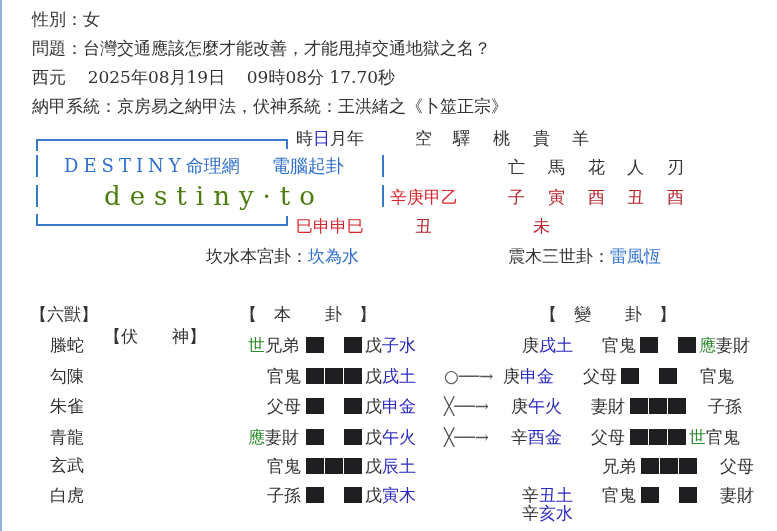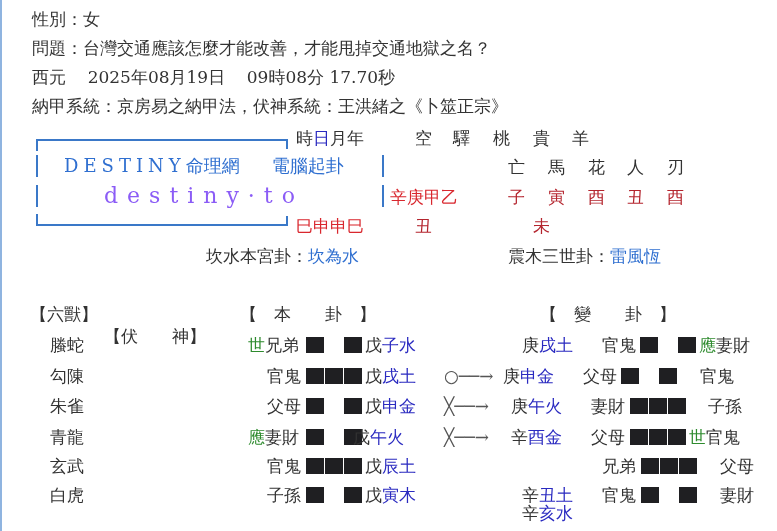--- a/index.html
+++ b/index.html
@@ -12,21 +12,21 @@
     .left-border { position: absolute; left: 0; top: 0; width: 2px; height: 531px; background: #8fb4e0; }
     .abs { position: absolute; white-space: nowrap; font-size: 17px; line-height: 20px; }
     .t-blue { color: #2f6fd0; }
     .t-navy { color: #2a2ac0; }
     .t-red { color: #d9272e; }
     .t-dred { color: #b4252e; }
     .t-green { color: #2e8b2e; }
     .box-line { position: absolute; background: #3a78c8; }
     .brand1 { font-size: 18px; letter-spacing: 5px; color: #2f6fd0; }
     .brand1 .cn { letter-spacing: 0; }
-    .brand2 { font-size: 22px; letter-spacing: 9px; color: #8b5cf6; }
+    .brand2 { font-size: 26px; letter-spacing: 9px; color: #4d7c0f; }
     .yao { position: absolute; height: 16px; display: flex; gap: 1px; }
     .blk { width: 18px; height: 16px; background: #1f1f22; }
     .gap { width: 18px; height: 16px; background: transparent; }
     .sym { color: #555; }
   </style>
 </head>
 <body>
 
 <div class="left-border"></div>
 
@@ -155,34 +155,34 @@
 </div>
 
 <div>
   <div class="abs" style="left:50px;top:427px;">青龍</div>
   <div class="abs" style="left:248px;top:427px;"><span class="t-green">應</span><span>妻財</span></div>
   <div class="yao" style="left:306px;top:429px;">
       <div class="blk"></div>
       <div class="gap"></div>
       <div class="blk"></div>
     </div>
-  <div class="abs" style="left:353px;top:427px;"><span>戊</span><span class="t-navy">午火</span></div>
+  <div class="abs" style="left:365px;top:427px;"><span>戊</span><span class="t-navy">午火</span></div>
   <div class="abs sym" style="left:444px;top:427px;">╳──→</div>
   <div class="abs" style="left:511px;top:427px;"><span>辛</span><span class="t-navy">酉金</span></div>
   <div class="abs" style="left:591px;top:427px;">父母</div>
   <div class="yao" style="left:630px;top:429px;">
       <div class="blk"></div>
       <div class="blk"></div>
       <div class="blk"></div>
     </div>
   <div class="abs" style="left:689px;top:427px;"><span class="t-green">世</span><span>官鬼</span></div>
 </div>
 
 <div>
-  <div class="abs" style="left:50px;top:456px;">玄武</div>
+  <div class="abs" style="left:50px;top:456px;font-family:Liberation Serif, serif;">玄武</div>
   <div class="abs" style="left:267px;top:456px;">官鬼</div>
   <div class="yao" style="left:306px;top:458px;">
       <div class="blk"></div>
       <div class="blk"></div>
       <div class="blk"></div>
     </div>
   <div class="abs" style="left:365px;top:456px;"><span>戊</span><span class="t-navy">辰土</span></div>
   <div class="abs" style="left:522px;top:456px;margin-top:47px;"><span>辛</span><span class="t-navy">亥水</span></div>
   <div class="abs" style="left:602px;top:456px;">兄弟</div>
   <div class="yao" style="left:641px;top:458px;">

